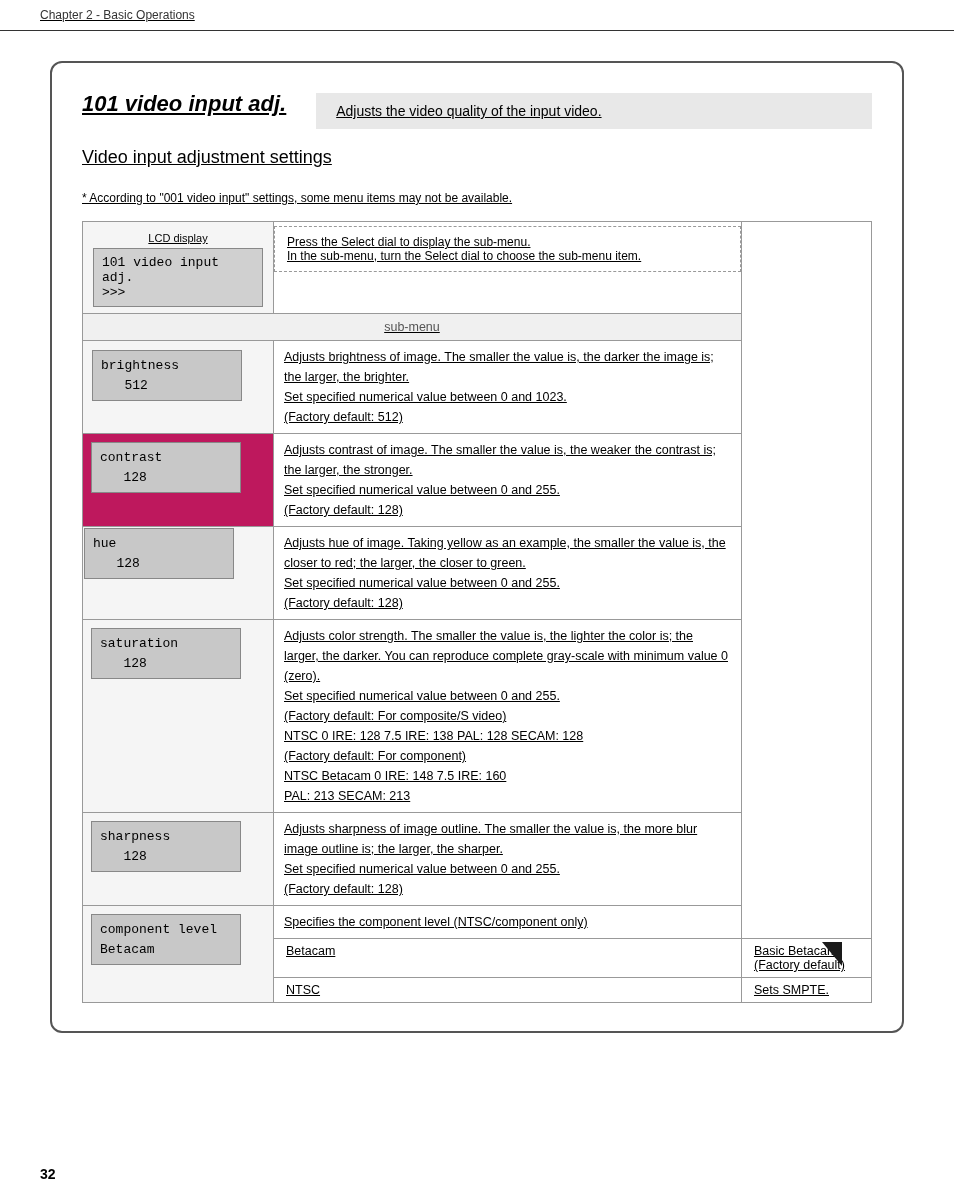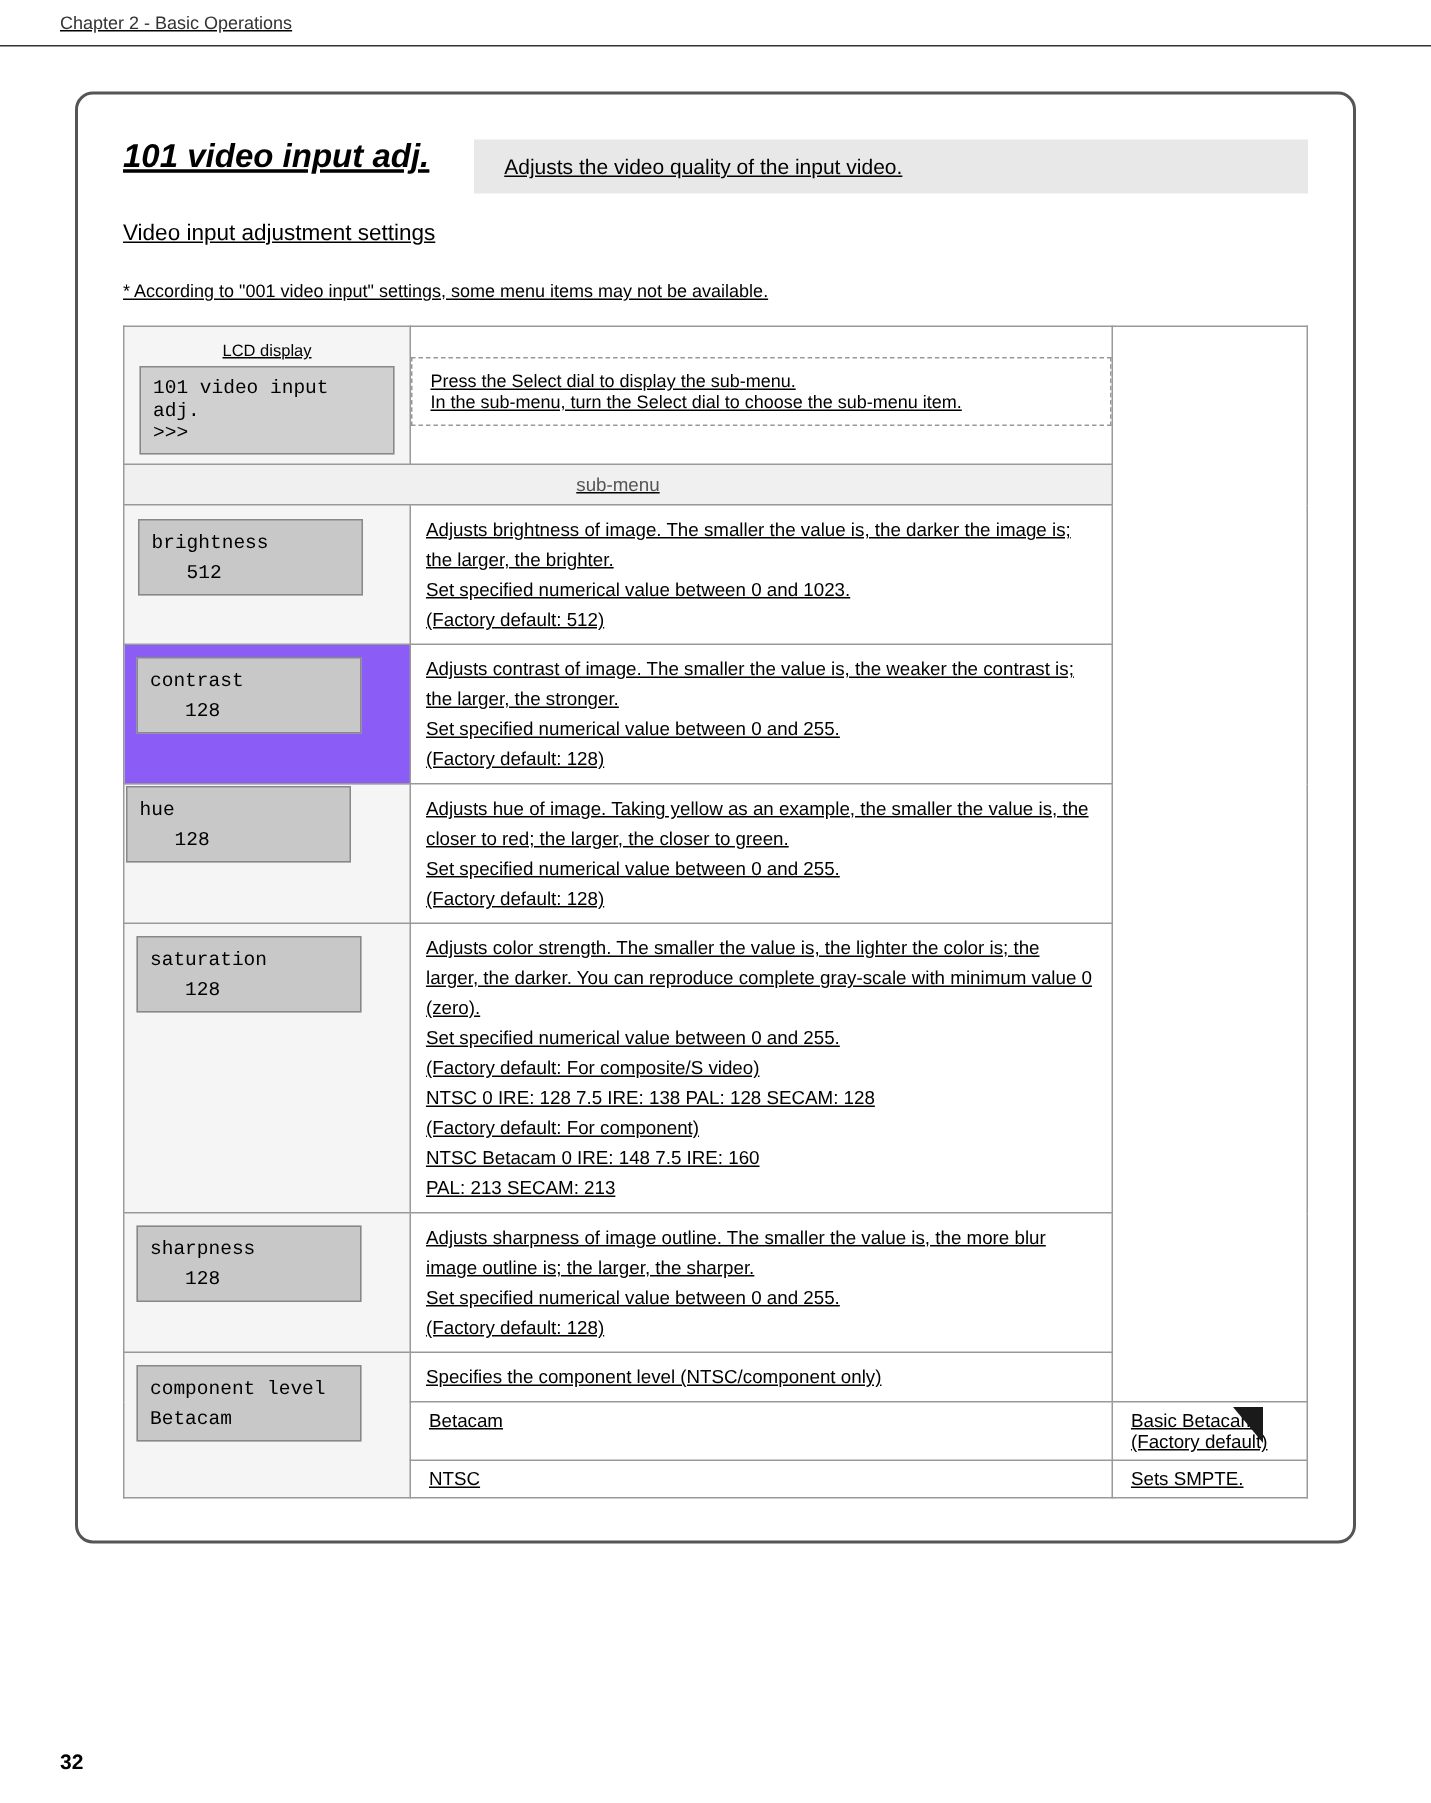--- a/index.html
+++ b/index.html
@@ -44,21 +44,21 @@
     }
     .title-description {
       background: #e8e8e8;
       padding: 10px 20px;
       font-size: 14px;
       color: #000;
       flex: 1;
       margin-top: 2px;
     }
     .subtitle {
-      font-size: 15px;
+      font-size: 18px;
       margin-bottom: 8px;
     }
     .note {
       font-size: 12px;
       margin-bottom: 16px;
     }
     .main-table {
       width: 100%;
       border-collapse: collapse;
       border: 1px solid #999;
@@ -86,21 +86,21 @@
     }
     .lcd-cell {
       background: #f5f5f5;
       vertical-align: top;
     }
     .instruction-box {
       border: 1px dashed #999;
       padding: 8px 12px;
       font-size: 12px;
       background: #fff;
-      margin: 20px 0;
+      margin: 4px 0;
     }
     .row-lcd {
       font-family: 'Courier New', Courier, monospace;
       font-size: 13px;
       background: #c8c8c8;
       border: 1px solid #888;
       padding: 5px 8px;
       display: inline-block;
       min-width: 150px;
       line-height: 1.5;
@@ -182,21 +182,21 @@
               <span>sub-menu</span>
             </td>
           </tr>
         </thead>
         <tbody id="table-body">
         <tr>
               <td style="background: rgb(245, 245, 245); vertical-align: top; padding: 9px;"><div class="row-lcd">brightness<br>&nbsp;&nbsp;&nbsp;512</div></td>
               <td class="desc-cell">Adjusts brightness of image. The smaller the value is, the darker the image is; the larger, the brighter.<br>Set specified numerical value between 0 and 1023.<br>(Factory default: 512)</td>
             </tr>
             <tr>
-              <td style="background: #8b5cf6; vertical-align: top; padding: 8px;"><div class="row-lcd">contrast<br>&nbsp;&nbsp;&nbsp;128</div></td>
+              <td style="background: #be185d; vertical-align: top; padding: 8px;"><div class="row-lcd">contrast<br>&nbsp;&nbsp;&nbsp;128</div></td>
               <td class="desc-cell">Adjusts contrast of image. The smaller the value is, the weaker the contrast is; the larger, the stronger.<br>Set specified numerical value between 0 and 255.<br>(Factory default: 128)</td>
             </tr>
             <tr>
               <td style="background: rgb(245, 245, 245); vertical-align: top; padding: 1px;"><div class="row-lcd">hue<br>&nbsp;&nbsp;&nbsp;128</div></td>
               <td class="desc-cell">Adjusts hue of image. Taking yellow as an example, the smaller the value is, the closer to red; the larger, the closer to green.<br>Set specified numerical value between 0 and 255.<br>(Factory default: 128)</td>
             </tr>
             <tr>
               <td style="background: rgb(245, 245, 245); vertical-align: top; padding: 8px;"><div class="row-lcd">saturation<br>&nbsp;&nbsp;&nbsp;128</div></td>
               <td class="desc-cell">Adjusts color strength. The smaller the value is, the lighter the color is; the larger, the darker. You can reproduce complete gray-scale with minimum value 0 (zero).<br>Set specified numerical value between 0 and 255.<br>(Factory default: For composite/S video)<br>  NTSC  0 IRE: 128  7.5 IRE: 138    PAL: 128    SECAM: 128<br>(Factory default: For component)<br>  NTSC  Betacam  0 IRE: 148  7.5 IRE: 160<br>  PAL: 213    SECAM: 213</td>
             </tr>

